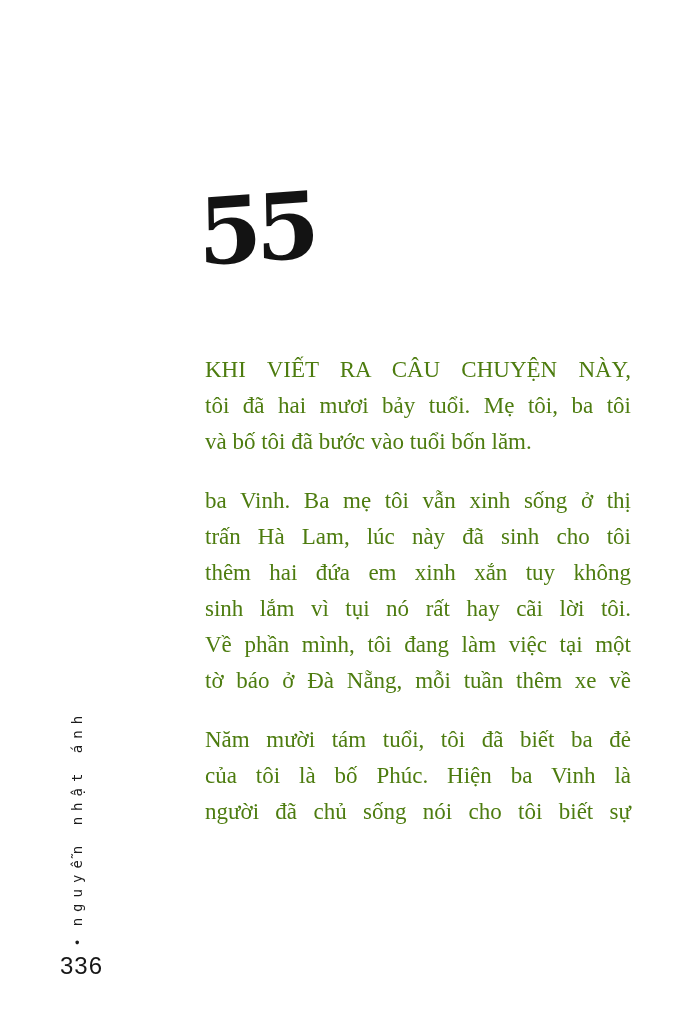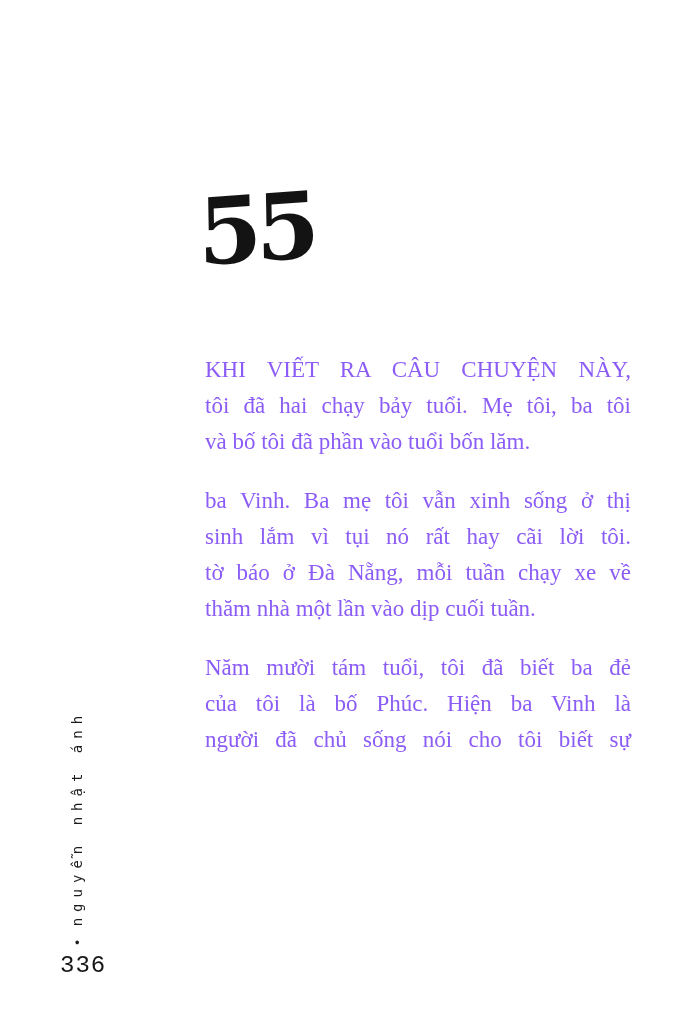--- a/index.html
+++ b/index.html
@@ -26,21 +26,21 @@
     transform: rotate(-4deg) skewX(-3deg);
   }
   
   .body-text {
     position: absolute;
     left: 205px;
     top: 352px;
     width: 426px;
     font-size: 23px;
     line-height: 36px;
-    color: #8b5cf6;
+    color: #4d7c0f;
   }
   .paragraph { margin: 0 0 23px 0; }
   .paragraph:last-child { margin-bottom: 12px; }
   .line {
     text-align: justify;
     text-align-last: justify;
     white-space: normal;
   }
   .line.end { text-align-last: left; }
   
@@ -60,46 +60,48 @@
     display: inline-block;
     margin-right: 12px;
     font-size: 13px;
     letter-spacing: 0;
   }
   
   .page-number {
     position: absolute;
     left: 60px;
     top: 952px;
-    font-family: Liberation Mono, monospace;
+    font-family: Liberation Sans, sans-serif;
     font-size: 24px;
     letter-spacing: 1px;
     color: #161616;
   }
 </style>
 </head>
 <body>
 
 <div class="page">
 
   <div class="chapter-number">55</div>
 
   <div class="body-text">
 
     <div class="paragraph">
       <div class="line">KHI VIẾT RA CÂU CHUYỆN NÀY,</div>
-      <div class="line">tôi đã hai chạy bảy tuổi. Mẹ tôi, ba tôi</div>
-      <div class="line end">và bố tôi đã phần vào tuổi bốn lăm.</div>
+      <div class="line">tôi đã hai mươi bảy tuổi. Mẹ tôi, ba tôi</div>
+      <div class="line end">và bố tôi đã bước vào tuổi bốn lăm.</div>
     </div>
 
     <div class="paragraph">
       <div class="line">ba Vinh. Ba mẹ tôi vẫn xinh sống ở thị</div>
+      <div class="line">trấn Hà Lam, lúc này đã sinh cho tôi</div>
+      <div class="line">thêm hai đứa em xinh xắn tuy không</div>
       <div class="line">sinh lắm vì tụi nó rất hay cãi lời tôi.</div>
-      <div class="line">tờ báo ở Đà Nẵng, mỗi tuần chạy xe về</div>
-      <div class="line end">thăm nhà một lần vào dịp cuối tuần.</div>
+      <div class="line">Về phần mình, tôi đang làm việc tại một</div>
+      <div class="line">tờ báo ở Đà Nẵng, mỗi tuần thêm xe về</div>
     </div>
 
     <div class="paragraph">
       <div class="line">Năm mười tám tuổi, tôi đã biết ba đẻ</div>
       <div class="line">của tôi là bố Phúc. Hiện ba Vinh là</div>
       <div class="line">người đã chủ sống nói cho tôi biết sự</div>
     </div>
 
   </div>
 

